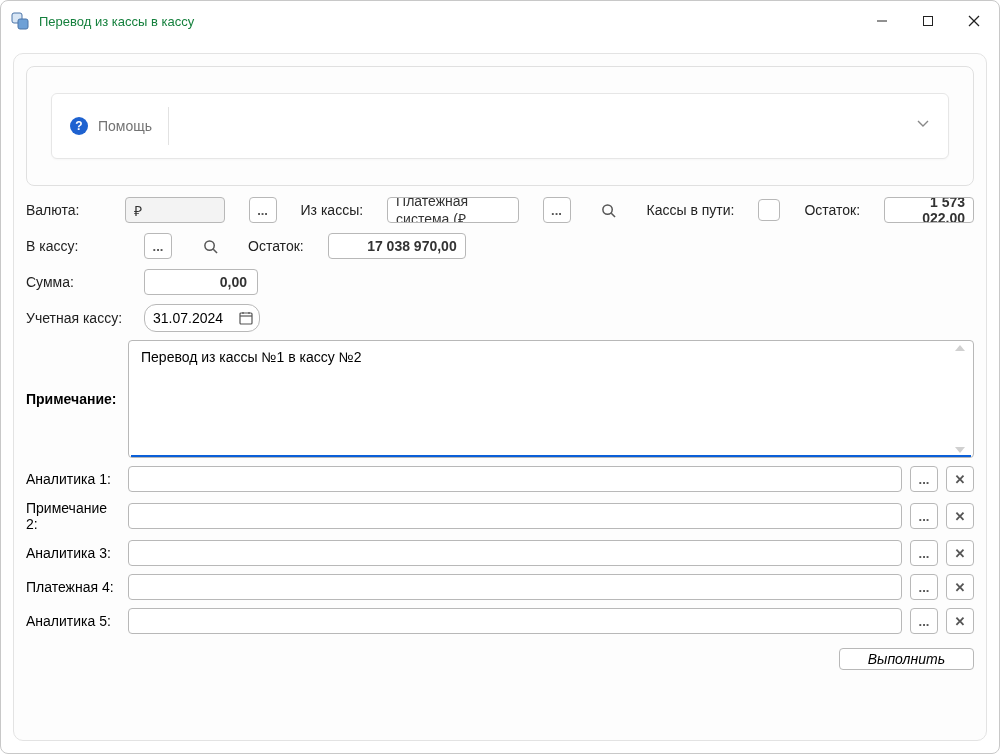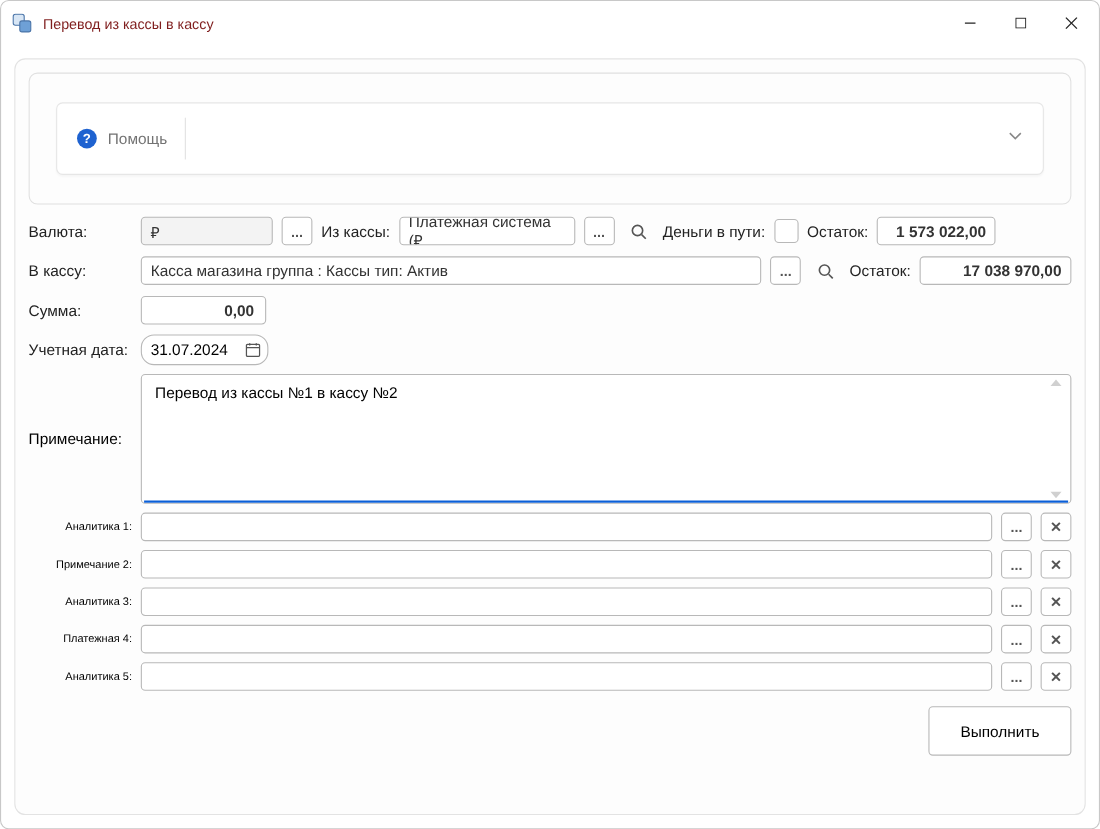--- a/index.html
+++ b/index.html
@@ -1,70 +1,70 @@
 <!DOCTYPE html>
 <html><head>
 <meta charset="utf-8">
 <style>
   * { box-sizing: border-box; font-family: "Segoe UI", Tahoma, sans-serif; }
   body { margin: 0; background: #fff; user-select: none; }
   .window { width: 1000px; height: 754px; border: 1px solid #c8c8c8; border-radius: 8px; overflow: hidden; display: flex; flex-direction: column; background: #fff; }
-  .titlebar { height: 40px; display: flex; align-items: center; padding: 0 2px 0 10px; font-size: 13px; color: #7f1d1d; }
+  .titlebar { height: 40px; display: flex; align-items: center; padding: 0 2px 0 10px; font-size: 13px; color: #15803d; }
   .titlebar-icon { width: 18px; height: 18px; margin-right: 10px; flex-shrink: 0; }
   .titlebar-title { flex: 1; }
   .winbtn { width: 46px; height: 32px; display: flex; align-items: center; justify-content: center; border-radius: 4px; }
   .winbtn svg { width: 10px; height: 10px; }
   .winbtn.close svg { width: 12px; height: 12px; }
 
   .client { flex: 1; padding: 12px; }
   .panel-outer { border: 1px solid #e3e3e3; border-radius: 10px; height: 100%; padding: 12px 12px 16px 12px; background: #fdfdfd; }
   .help-frame { border: 1px solid #e0e0e0; border-radius: 8px; padding: 26px 24px 26px 24px; margin-bottom: 10px; }
   .help-card { border: 1px solid #e6e6e6; border-radius: 6px; height: 66px; display: flex; align-items: center; padding: 0 18px; box-shadow: 0 1px 2px rgba(0,0,0,0.03); background: #fff; }
   .help-icon { width: 18px; height: 18px; border-radius: 50%; background: #1e62d0; color: #fff; font-weight: bold; font-size: 12px; display: flex; align-items: center; justify-content: center; margin-right: 10px; flex-shrink: 0; }
   .help-label { font-size: 14px; color: #737373; }
   .help-sep { width: 1px; height: 38px; background: #e2e2e2; margin: 0 16px; }
   .help-spacer { flex: 1; }
   .chev { width: 14px; height: 14px; }
 
   .form { display: flex; flex-direction: column; gap: 8px; }
-  .row { display: flex; align-items: center; gap: 8px; min-height: 28px; }
+  .row { display: flex; align-items: center; gap: 24px; min-height: 28px; }
   .lbl { font-size: 14px; color: #222; white-space: nowrap; }
   .lbl.fixed { width: 94px; }
   .field { border: 1px solid #b8b8b8; border-radius: 4px; height: 26px; padding: 0 8px; font-size: 14px; color: #333; background: #fff; display: flex; align-items: center; overflow: hidden; }
   .field.ro { background: #f3f3f3; }
   .field input { border: none; outline: none; width: 100%; font: inherit; color: inherit; background: transparent; }
   .field.right { justify-content: flex-end; font-weight: bold; }
   .btn-small { width: 28px; height: 26px; border: 1px solid #b8b8b8; border-radius: 4px; background: #fff; display: flex; align-items: center; justify-content: center; cursor: pointer; font-size: 13px; flex-shrink: 0; }
   .btn-small.search svg { width: 15px; height: 15px; }
   .btn-small.ellipsis { font-weight: bold; color: #555; }
   .btn-small.none { border: none; background: transparent; }
   .btn-small.clear { font-weight: bold; color: #555; }
   .chk { width: 22px; height: 22px; border: 1px solid #b8b8b8; border-radius: 4px; background: #fff; flex-shrink: 0; }
 
   .date-field { display: flex; align-items: center; border: 1px solid #b8b8b8; border-radius: 12px; height: 28px; background: #fff; }
   .date-field input { border: none; outline: none; padding: 0 8px; font-size: 14px; width: 88px; background: transparent; }
   .date-btn { width: 26px; height: 26px; display: flex; align-items: center; justify-content: center; border-left: 0; }
   .date-btn svg { width: 14px; height: 14px; }
 
   .notes-row { display: flex; gap: 8px; align-items: center; }
-  .notes-lbl { width: 94px; font-size: 14px; }
+  .notes-lbl { width: 94px; font-size: 14px; font-weight: bold; }
   .notes-box { flex: 1; border: 1px solid #b8b8b8; border-radius: 4px; height: 118px; background: #fff; position: relative; padding: 6px 20px 6px 10px; font-size: 14px; }
   .notes-box textarea { width: 100%; height: 100%; border: none; outline: none; resize: none; font: inherit; }
   .notes-underline { position: absolute; left: 2px; right: 2px; bottom: 0; height: 2px; background: #0a5fd8; }
   .notes-scroll { position: absolute; right: 4px; top: 4px; bottom: 4px; width: 14px; display: flex; flex-direction: column; justify-content: space-between; }
   .tri { width: 0; height: 0; border-left: 5px solid transparent; border-right: 5px solid transparent; }
   .tri.up { border-bottom: 6px solid #d0d0d0; }
   .tri.dn { border-top: 6px solid #d0d0d0; }
 
   .an-row { display: flex; align-items: center; gap: 8px; }
-  .an-lbl { width: 94px; font-size: 10px; text-align: right; }
+  .an-lbl { width: 94px; font-size: 14px; }
   .an-field { flex: 1; }
 
   .exec-row { display: flex; justify-content: flex-end; margin-top: 6px; }
-  .btn-exec { border: 1px solid #b8b8b8; border-radius: 4px; background: #fff; height: 45px; padding: 0 28px; font-size: 14px; cursor: pointer; }
+  .btn-exec { border: 1px solid #b8b8b8; border-radius: 4px; background: #fff; height: 22px; padding: 0 28px; font-size: 14px; cursor: pointer; font-style: italic; }
 
   
   .w-currency { width: 120px; }
   .w-from { width: 160px; }
   .w-balance { width: 108px; text-align: right; }
   .w-sum { width: 114px; }
 </style>
 </head>
 <body>
 
@@ -126,34 +126,31 @@
               <span>Платежная система (₽</span>
             </div>
           <div class="btn-small ellipsis">...</div>
           <div class="btn-small search none">
             <svg viewBox="0 0 16 16">
                 <circle cx="7" cy="7" r="5" fill="none" stroke="#555" stroke-width="1.6"></circle>
                 <line x1="11" y1="11" x2="15" y2="15" stroke="#555" stroke-width="1.6"></line>
               </svg>
           </div>
 
-          <span class="lbl">Деньги в пути:</span>
+          <span class="lbl">Кассы в пути:</span>
           <div class="chk"></div>
 
           <span class="lbl">Остаток:</span>
           <div class="field right w-balance">
               <span>1 573 022,00</span>
             </div>
         </div>
 
         <div class="row">
           <span class="lbl fixed">В кассу:</span>
-          <div class="field" style="flex:1">
-              <span>Касса магазина  группа : Кассы тип: Актив</span>
-            </div>
           <div class="btn-small ellipsis">...</div>
           <div class="btn-small search none">
             <svg viewBox="0 0 16 16">
                 <circle cx="7" cy="7" r="5" fill="none" stroke="#555" stroke-width="1.6"></circle>
                 <line x1="11" y1="11" x2="15" y2="15" stroke="#555" stroke-width="1.6"></line>
               </svg>
           </div>
           <span class="lbl">Остаток:</span>
           <div class="field right" style="width:138px">
               <span>17 038 970,00</span>
@@ -161,21 +158,21 @@
         </div>
 
         <div class="row">
           <span class="lbl fixed">Сумма:</span>
           <div class="field right w-sum">
               <input style="text-align: right;" value="0,00">
             </div>
         </div>
 
         <div class="row">
-          <span class="lbl fixed">Учетная дата:</span>
+          <span class="lbl fixed">Учетная кассу:</span>
           <div class="date-field">
             <input value="31.07.2024" style="">
             <div class="date-btn">
               <svg viewBox="0 0 14 14">
                 <rect x="1" y="2" width="12" height="11" rx="1" fill="none" stroke="#555" stroke-width="1.2"></rect>
                 <line x1="1" y1="5" x2="13" y2="5" stroke="#555" stroke-width="1.2"></line>
                 <line x1="4" y1="1" x2="4" y2="3" stroke="#555" stroke-width="1.2"></line>
                 <line x1="10" y1="1" x2="10" y2="3" stroke="#555" stroke-width="1.2"></line>
               </svg>
             </div>

